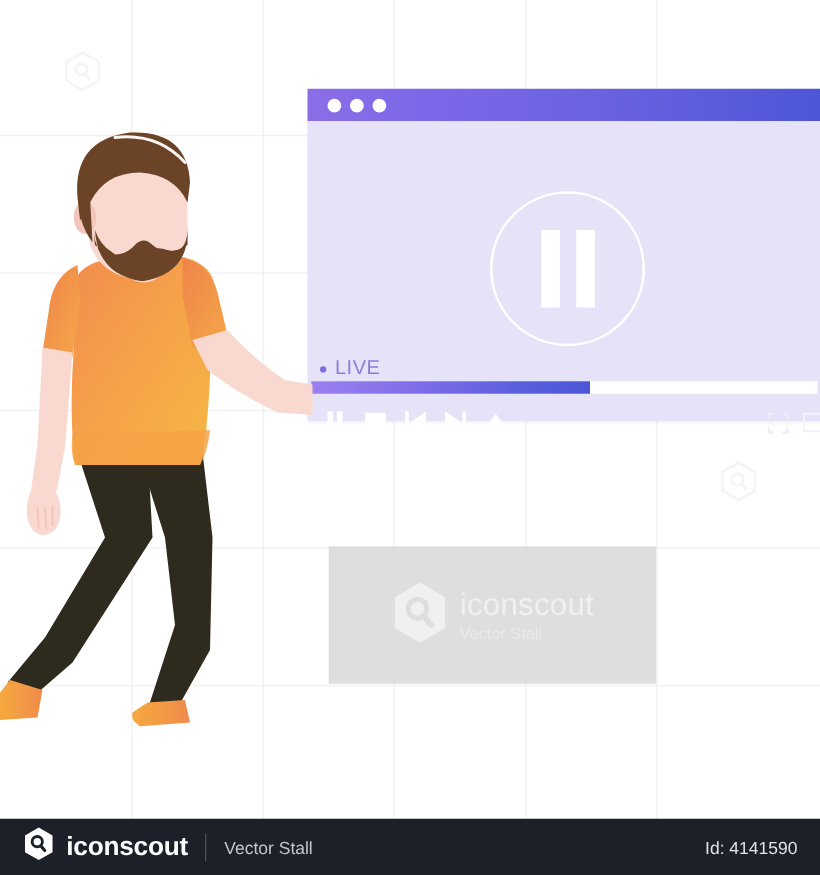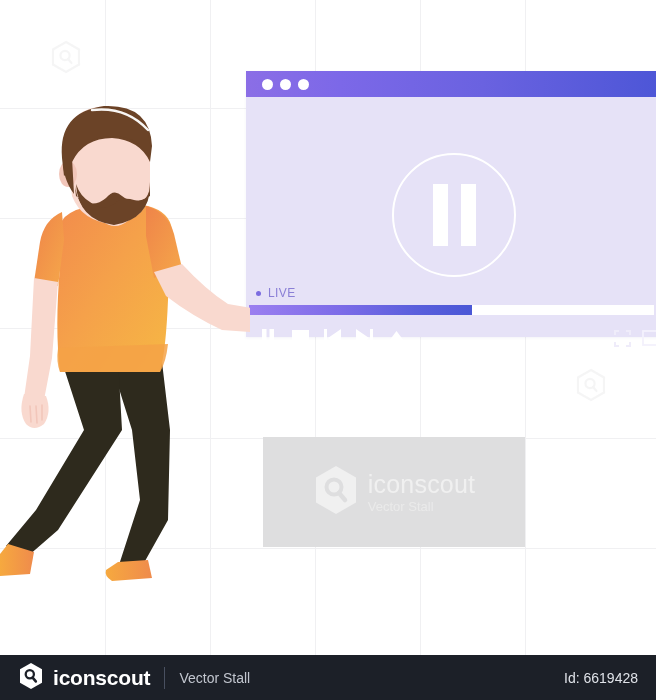--- a/index.html
+++ b/index.html
@@ -135,21 +135,21 @@
     align-items: center;
     gap: 7px;
   }
   .live-dot {
     width: 5px;
     height: 5px;
     border-radius: 50%;
     background: #7b6ce0;
   }
   .live-label {
-    font-size: 12px;
+    font-size: 16px;
     color: #8a7fd6;
     letter-spacing: .4px;
   }
 
   .progress-track {
     position: absolute;
     left: 3px;
     top: 208px;
     width: 405px;
     height: 10px;
@@ -434,16 +434,16 @@
       <svg width="26" height="28" viewBox="0 0 26 28">
         <path d="M13 1 L24 7.3 L24 20.7 L13 27 L2 20.7 L2 7.3 Z" fill="#ffffff"></path>
         <circle cx="11.8" cy="12.3" r="4.1" fill="none" stroke="#1c2028" stroke-width="2.3"></circle>
         <line x1="14.6" y1="15.6" x2="17.8" y2="19.4" stroke="#1c2028" stroke-width="2.6" stroke-linecap="round"></line>
       </svg>
     </div>
     <div class="f-brand">iconscout</div>
     <div class="f-div"></div>
     <div class="f-vendor">Vector Stall</div>
     <div class="f-spacer"></div>
-    <div class="f-id">Id: 6619428</div>
+    <div class="f-id">Id: 4141590</div>
   </div>
 
 </div>
 
 </body></html>

